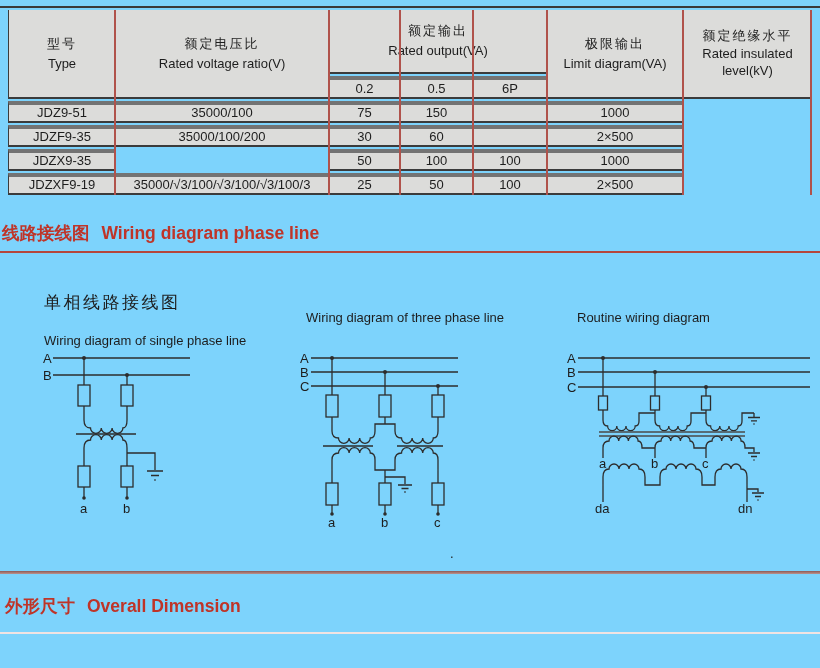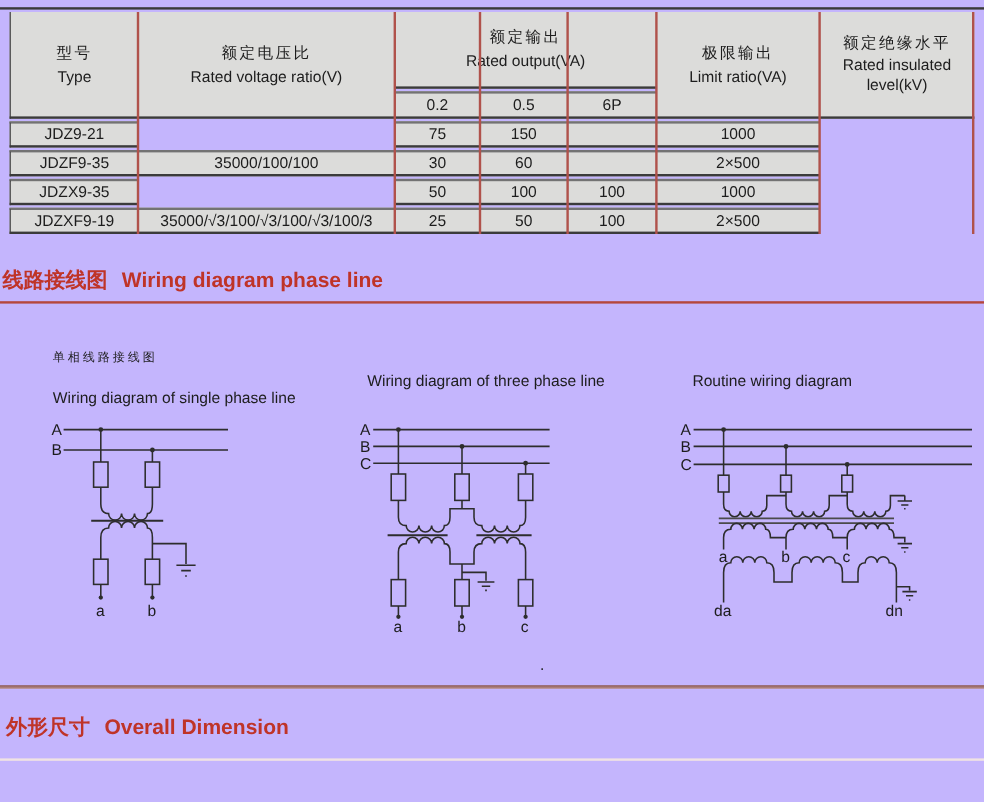--- a/index.html
+++ b/index.html
@@ -1,48 +1,48 @@
 <!DOCTYPE html>
 <html><head>
 <meta charset="utf-8">
 <style>
   html,body { margin:0; padding:0; background:#fff; }
-  .page { position:relative; width:820px; height:668px; background:#c4b5fd; overflow:hidden;
+  .page { position:relative; width:820px; height:668px; background:#7dd3fc; overflow:hidden;
           font-family:"Liberation Sans", sans-serif; color:#1d1d1d; }
 
   
   .top-rule { position:absolute; left:0; top:6px; width:820px; height:2px; background:#3a3a3a; }
 
   
   .spec-table { position:absolute; left:8px; top:10px; width:804px;
                 display:grid;
                 grid-template-columns:107px 214px 71px 73px 74px 136px 129px;
                 grid-template-rows:64px 23px 22px 22px 22px 22px;
                 row-gap:2px; }
-  .cell { background:#dcdcda; border-top:2px solid #737373; border-bottom:2px solid #3b3b3b;
+  .cell { background:#dcdcda; border-top:4px solid #737373; border-bottom:2px solid #3b3b3b;
           box-sizing:border-box; display:flex; flex-direction:column; align-items:center;
           justify-content:center; text-align:center; font-size:13px; line-height:1.2; }
   .cell.hdr { border-top:none; }
   .cell.c1 { border-left:1.5px solid #3b3b3b; }
   .zh { letter-spacing:2px; }
   .line + .line { margin-top:4px; }
   .tight .line + .line { margin-top:2px; }
   .vline { position:absolute; top:0; bottom:0; width:2px; background:#b0524b; z-index:3; }
 
   
   .sec-head { position:absolute; font-weight:bold; font-size:17.5px; color:#bf3428; white-space:nowrap; }
   .sec-head .en { margin-left:12px; }
   .rule-red   { position:absolute; left:0; top:251px; width:820px; height:2px; background:#b5463c; }
   .rule-brown { position:absolute; left:0; top:571px; width:820px; height:3px;
                 background:linear-gradient(#8d5955,#bb928e); }
   .rule-faint { position:absolute; left:0; top:632px; width:820px; height:2px; background:#f0e3e3; }
 
   
   .diag-title { position:absolute; font-size:13px; color:#1d1d1d; }
-  .diag-title .t-zh { letter-spacing:2.5px; font-size:10px; }
+  .diag-title .t-zh { letter-spacing:2.5px; font-size:17px; }
   .diag-title .t-en { margin-top:19px; }
 
   
   .diag { position:absolute; }
   .diag path, .diag line, .diag rect { fill:none; stroke:#2d2d2d; stroke-width:1.3; }
   .diag .core { stroke-width:1.6; }
   .diag .core2 { stroke:#4a4a4a; stroke-width:1.4; }
   .diag circle { fill:#2d2d2d; stroke:none; }
   .diag text { fill:#1d1d1d; font-size:13px; font-family:"Liberation Sans", sans-serif; stroke:none; }
 
@@ -67,36 +67,37 @@
     </div>
     <div class="cell hdr" style="grid-area:1/3/2/6">
       <div class="line zh">额定输出</div>
       <div class="line">Rated output(VA)</div>
     </div>
     <div class="cell" style="grid-area:2/3/3/4">0.2</div>
     <div class="cell" style="grid-area:2/4/3/5">0.5</div>
     <div class="cell" style="grid-area:2/5/3/6">6P</div>
     <div class="cell hdr" style="grid-area:1/6/3/7">
       <div class="line zh">极限输出</div>
-      <div class="line">Limit ratio(VA)</div>
+      <div class="line">Limit diagram(VA)</div>
     </div>
     <div class="cell hdr tight" style="grid-area:1/7/3/8">
       <div class="line zh">额定绝缘水平</div>
       <div class="line">Rated insulated</div>
       <div class="line">level(kV)</div>
     </div>
 
-    <div class="cell c1" style="grid-area:3/1/4/2">JDZ9-21</div>
+    <div class="cell c1" style="grid-area:3/1/4/2">JDZ9-51</div>
+    <div class="cell" style="grid-area:3/2/4/3">35000/100</div>
     <div class="cell" style="grid-area:3/3/4/4">75</div>
     <div class="cell" style="grid-area:3/4/4/5">150</div>
     <div class="cell" style="grid-area:3/5/4/6"></div>
     <div class="cell" style="grid-area:3/6/4/7">1000</div>
 
     <div class="cell c1" style="grid-area:4/1/5/2">JDZF9-35</div>
-    <div class="cell" style="grid-area:4/2/5/3">35000/100/100</div>
+    <div class="cell" style="grid-area:4/2/5/3">35000/100/200</div>
     <div class="cell" style="grid-area:4/3/5/4">30</div>
     <div class="cell" style="grid-area:4/4/5/5">60</div>
     <div class="cell" style="grid-area:4/5/5/6"></div>
     <div class="cell" style="grid-area:4/6/5/7">2×500</div>
 
     <div class="cell c1" style="grid-area:5/1/6/2">JDZX9-35</div>
     <div class="cell" style="grid-area:5/3/6/4">50</div>
     <div class="cell" style="grid-area:5/4/6/5">100</div>
     <div class="cell" style="grid-area:5/5/6/6">100</div>
     <div class="cell" style="grid-area:5/6/6/7">1000</div>

